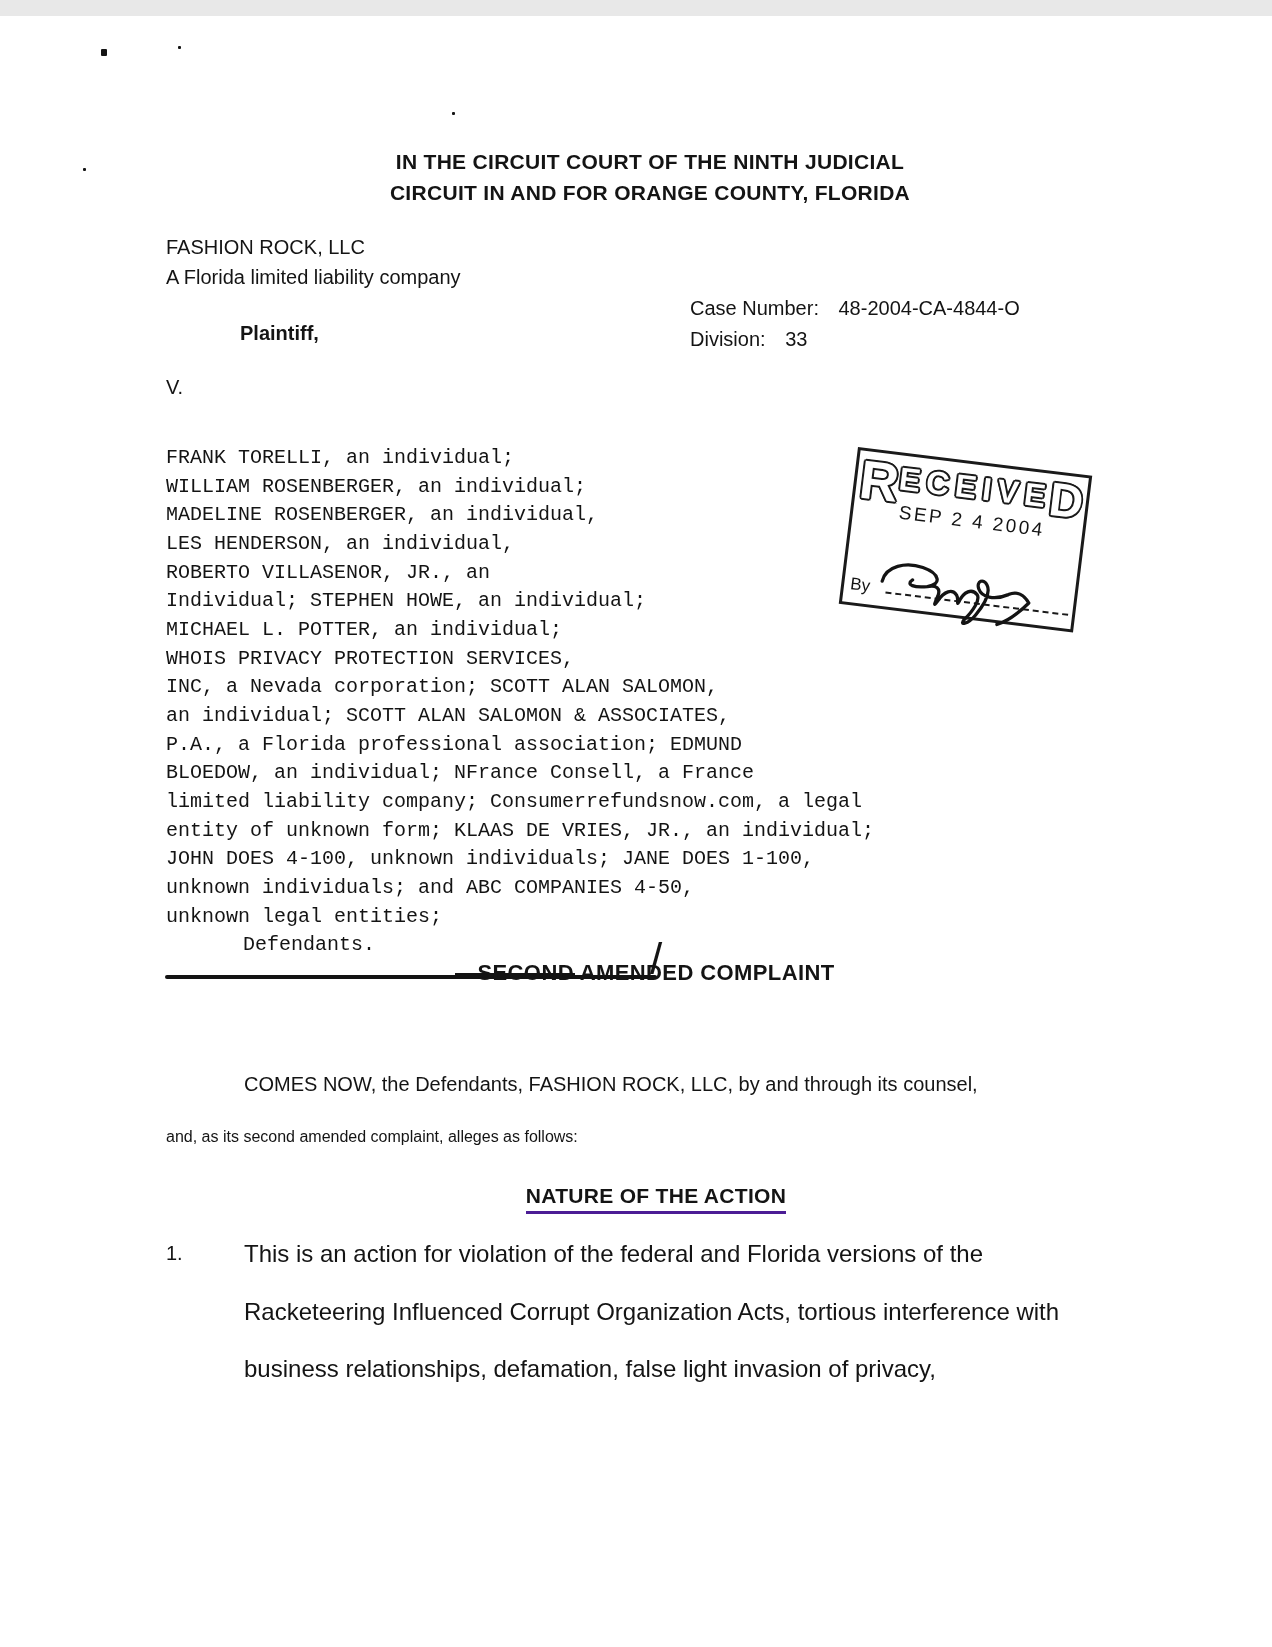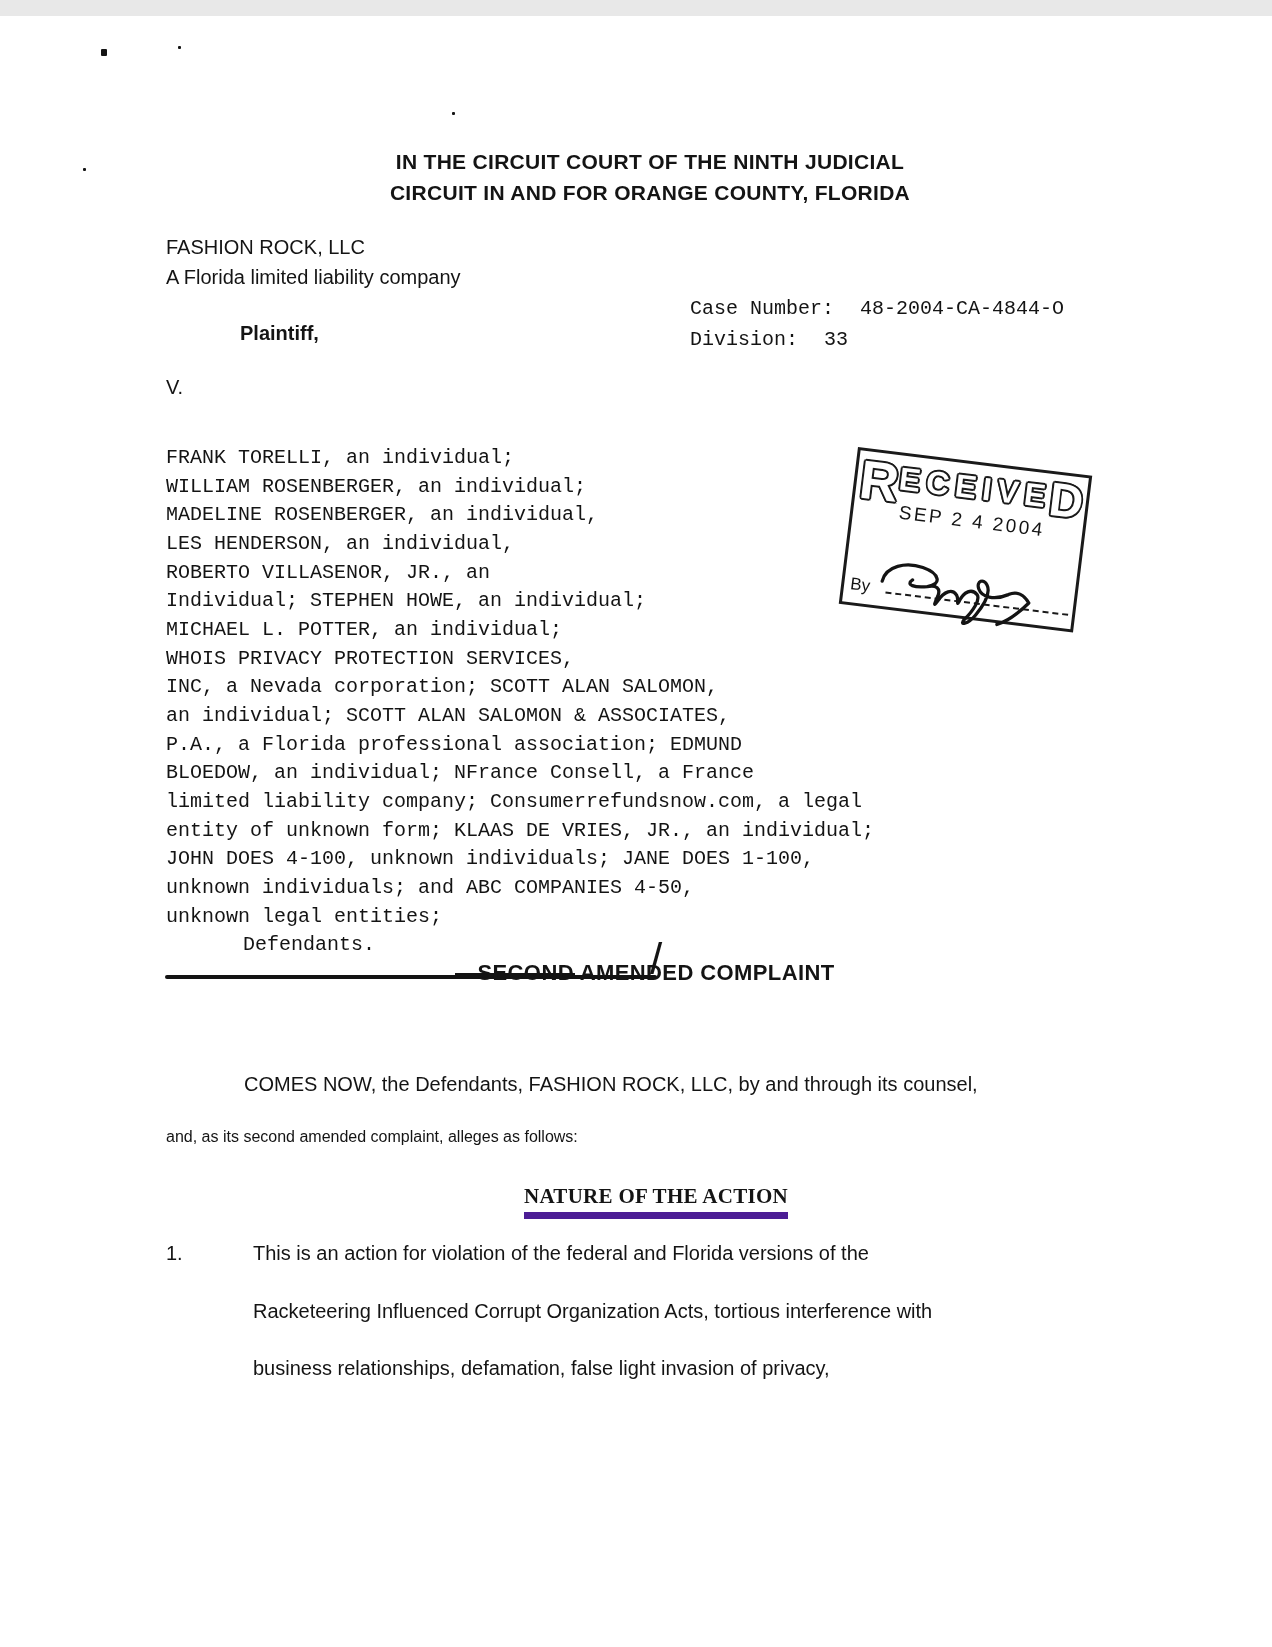--- a/index.html
+++ b/index.html
@@ -15,21 +15,21 @@
   }
   .abs { position: absolute; white-space: nowrap; }
 
   
   .court-header {
     position: absolute; top: 130px; left: 28px; width: 1244px;
     text-align: center; font-weight: bold; font-size: 21px; line-height: 31px;
     letter-spacing: 0.3px;
   }
   .plaintiff-block { left: 166px; top: 216px; font-size: 20px; line-height: 30px; }
-  .case-block { left: 690px; top: 277px; font-size: 20px; line-height: 31px; font-family: Liberation Mono, monospace; }
+  .case-block { left: 690px; top: 277px; font-size: 20px; line-height: 31px; }
   .case-label { display: inline-block; min-width: 0; }
   .case-val { margin-left: 14px; }
   .plaintiff-role { left: 240px; top: 306px; font-size: 20px; font-weight: bold; }
   .versus { left: 166px; top: 360px; font-size: 20px; }
 
   .defendants { left: 166px; top: 428px; font-size: 20px; line-height: 28.65px; font-family: Liberation Mono, monospace; }
   .def-role { padding-left: 77px; }
 
   
   .caption-rule {
@@ -85,24 +85,24 @@
     position: absolute; left: 40px; top: 944px; width: 1232px;
     text-align: center; font-weight: bold; font-size: 22px; letter-spacing: 0.4px;
   }
   .intro-1 { left: 244px; top: 1057px; font-size: 20px; }
   .intro-2 { left: 166px; top: 1112px; font-size: 16px; }
   .section-heading {
     position: absolute; left: 40px; top: 1168px; width: 1232px; text-align: center;
   }
   .section-heading span {
     display: inline-block; font-weight: bold; font-size: 21px; letter-spacing: 0.3px;
-    border-bottom: 7px solid #4c1d95; padding-bottom: 3px; font-family: Liberation Serif, serif;
+    border-bottom: 3px solid #4c1d95; padding-bottom: 3px;
   }
   .para-num { left: 166px; top: 1226px; font-size: 20px; }
-  .para-lines { left: 253px; top: 1226px; font-size: 20px; }
+  .para-lines { left: 244px; top: 1226px; font-size: 24px; }
   .para-lines div { line-height: 23px; margin-bottom: 34.5px; white-space: nowrap; }
 
   
   .speck { position: absolute; background: #141414; border-radius: 1px; }
   .speck-1 { left: 101px; top: 33px;  width: 6px; height: 7px; }
   .speck-2 { left: 178px; top: 30px;  width: 3px; height: 3px; }
   .speck-3 { left: 83px;  top: 152px; width: 3px; height: 3px; }
   .speck-4 { left: 452px; top: 96px;  width: 3px; height: 3px; }
 </style>
 </head>

